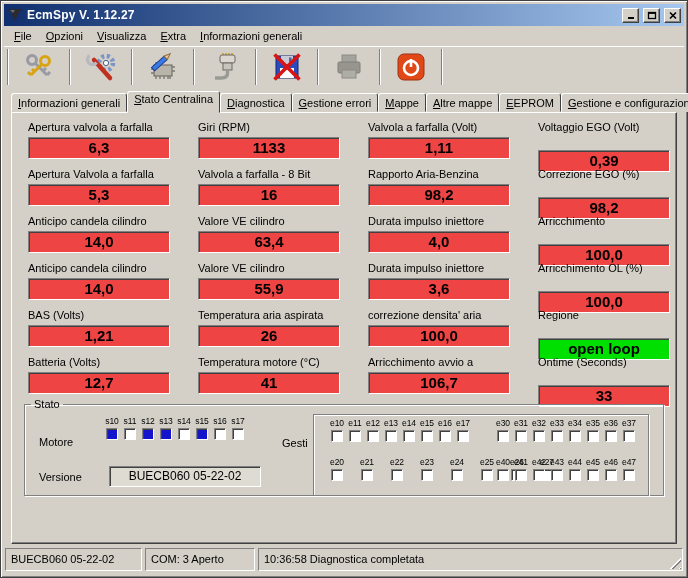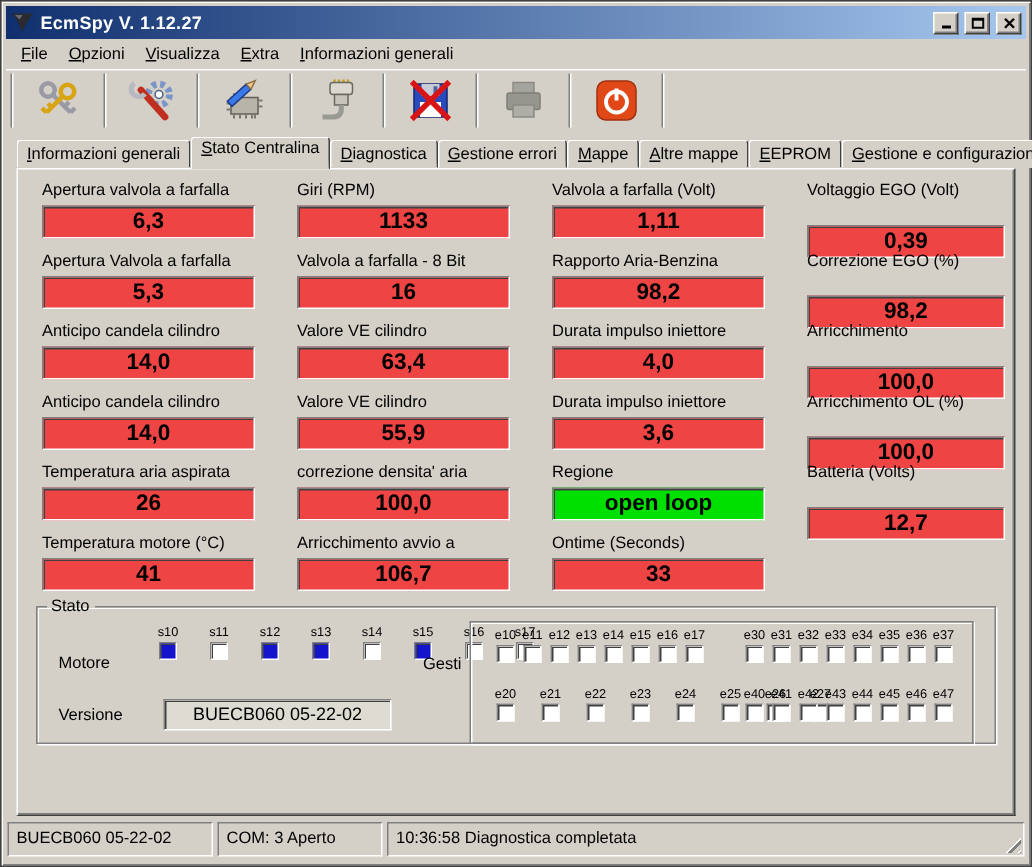--- a/index.html
+++ b/index.html
@@ -311,20 +311,24 @@
       <div class="cell">
         <div class="flabel">Durata impulso iniettore</div>
         <div class="fbox">3,6</div>
       </div>
       <div class="cell">
         <div class="flabel">Arricchimento OL (%)</div>
         <div class="fbox">100,0</div>
       </div>
 
       <div class="cell">
+        <div class="flabel">BAS (Volts)</div>
+        <div class="fbox">1,21</div>
+      </div>
+      <div class="cell">
         <div class="flabel">Temperatura aria aspirata</div>
         <div class="fbox">26</div>
       </div>
       <div class="cell">
         <div class="flabel">correzione densita' aria</div>
         <div class="fbox">100,0</div>
       </div>
       <div class="cell">
         <div class="flabel">Regione</div>
         <div class="fbox region">open loop</div>
@@ -345,21 +349,21 @@
       <div class="cell">
         <div class="flabel">Ontime (Seconds)</div>
         <div class="fbox">33</div>
       </div>
     </div>
 
     <fieldset class="stato">
       <legend>Stato</legend>
 
       <span class="abs slabel" style="left:14px; top:26px;">Motore</span>
-      <div class="abs cbgroup" style="left:78px; top:6px;gap:16px;">
+      <div class="abs cbgroup" style="left:78px; top:6px;">
           <div class="cbitem">
             <span class="cblab">s10</span>
             <span class="cb on"></span>
           </div>
           <div class="cbitem">
             <span class="cblab">s11</span>
             <span class="cb"></span>
           </div>
           <div class="cbitem">
             <span class="cblab">s12</span>

